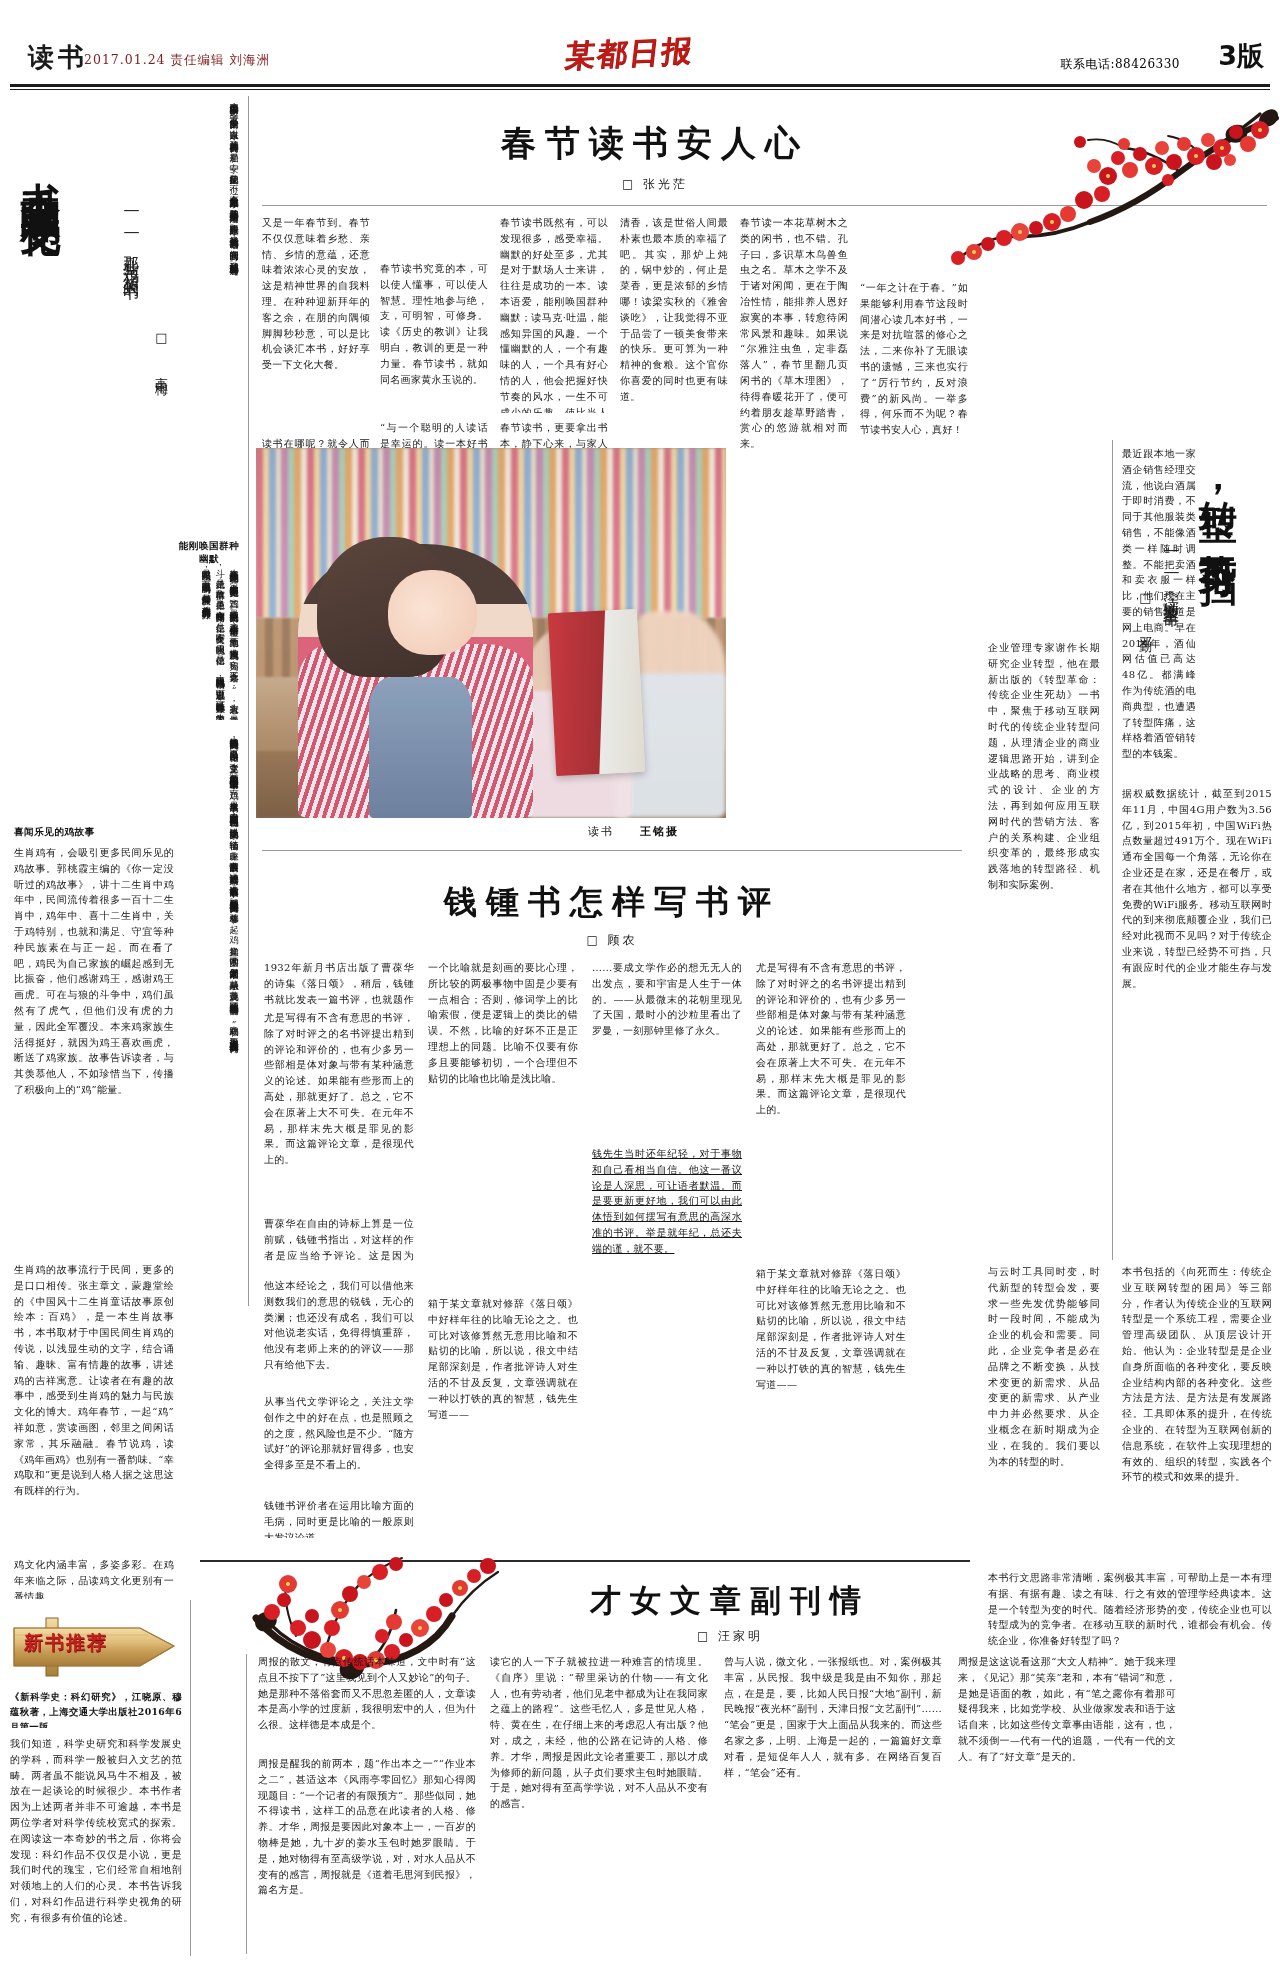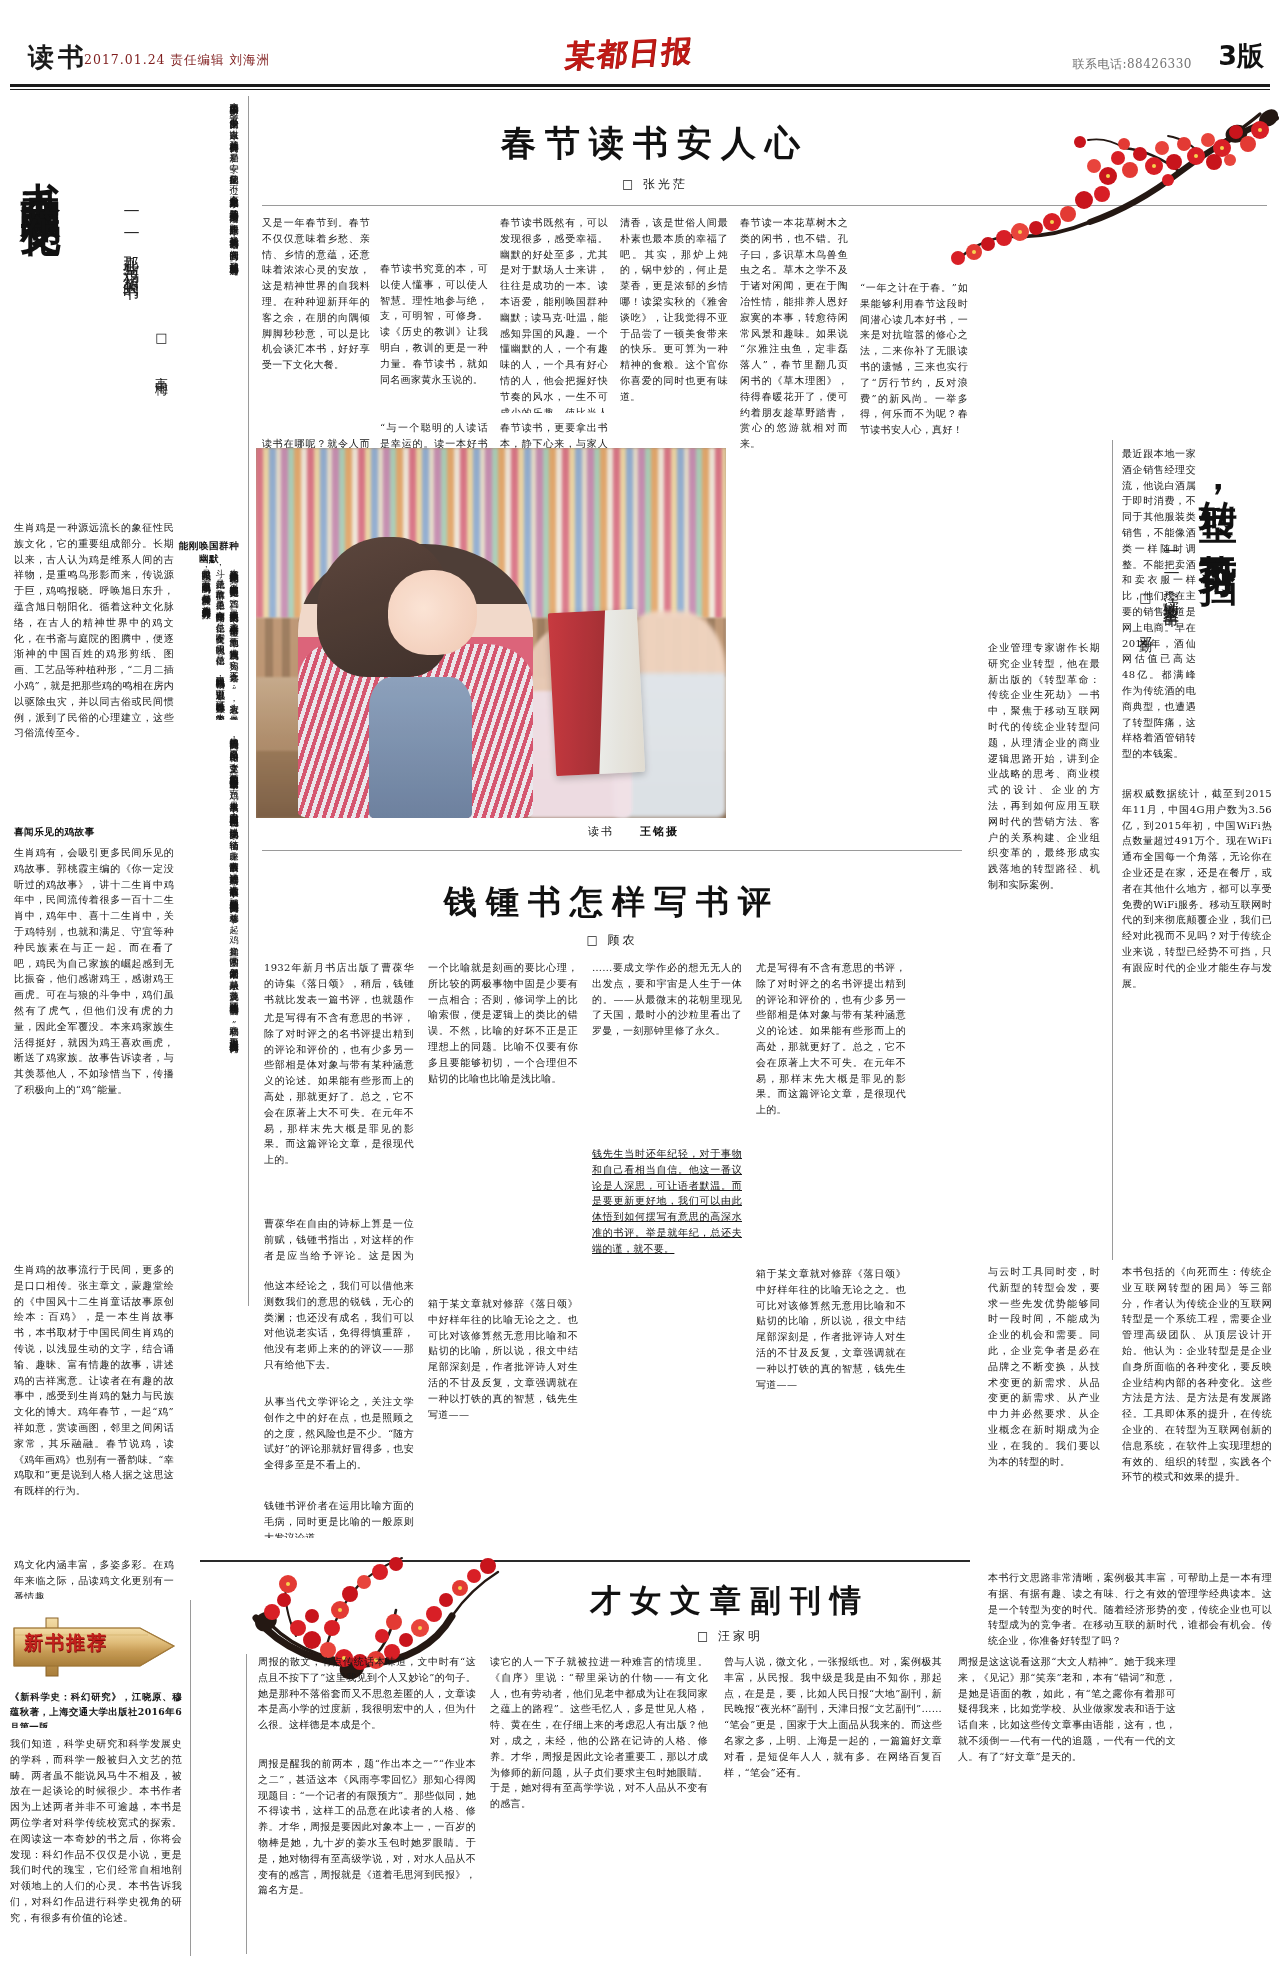--- a/index.html
+++ b/index.html
@@ -28,22 +28,22 @@
   .mh-logo{
     position:absolute;left:565px;top:33px;width:150px;height:45px;
     font-family:"DejaVu Serif","Liberation Serif",serif;
     font-weight:bold;font-size:30px;color:#c01a16;
     letter-spacing:2px;
     transform:skewX(-9deg) rotate(-2.5deg);
     text-shadow:0.5px 0.5px 0 #8d0f0c;
     white-space:nowrap;
   }
   .mh-tel{
-    position:absolute;right:88px;top:56px;
-    font-size:12px;letter-spacing:0.5px;color:#737373;white-space:nowrap;
+    position:absolute;right:100px;top:56px;
+    font-size:12px;letter-spacing:0.5px;color:#000000;white-space:nowrap;
   }
   .mh-page{
     position:absolute;right:16px;top:38px;
     font-weight:bold;font-size:27px;color:#111;white-space:nowrap;
     font-family:"DejaVu Sans","Liberation Sans",sans-serif;
   }
   .rule-top{position:absolute;left:10px;top:84px;width:1260px;height:3px;background:#1b1b1b;}
   .rule-top-thin{position:absolute;left:10px;top:89px;width:1260px;height:1px;background:#1b1b1b;}
 
   
@@ -209,23 +209,20 @@
   <div style="position:absolute;left:178px;top:96px;width:62px;height:440px;">
     <div class="vtext" style="height:438px;width:62px;">鸡是中华民族的十二生肖之一，是不可缺少的家禽。自古以来，鸡就是一种吉祥的灵禽，是和平、安宁、稳定的象征。不过，有多少人对鸡文化如数家珍？鸡又给我们带来了多少思考与追问？即将步入鸡年之际，寻找一些与鸡文化有关的书籍，在阅读的同时，让我们一起感受鸡的神秘与有趣。</div>
   </div>
   <div style="position:absolute;left:178px;top:540px;width:62px;height:20px;">
     <div class="sub-head" style="text-align:center;">能刚唤国群种幽默</div>
   </div>
   <div style="position:absolute;left:178px;top:562px;width:62px;height:160px;">
     <div class="vtext" style="height:158px;width:62px;">生肖鸡有什么样的文化内涵呢？舒大丰主编的《解读生肖文化·吉鸡》，是一本解读生肖鸡文化的书。鸡在十二生肖中排名第十位，地支为酉。古人特别重视鸡，称它为“五德之禽”：“头上有冠，是文德；足后有距能斗，是武德；敌前敢拼，是勇德；有食物招呼同类，是仁德；守夜不失时，天明报晓，是信德”。民间更将鸡视为吉祥物，说它可以避邪，还可以吃掉各种毒虫，为人类除害。上天给鸡的任务是定时鸣人报晓，而以有鸣是正道的鸣叫，都是有悖常理的，就会遭到人们的厌弃与毁弃。</div>
   </div>
 
-  <div style="position:absolute;left:14px;top:520px;width:160px;height:300px;">
-    <div class="htext" style="height:298px;">生肖鸡是一种源远流长的象征性民族文化，它的重要组成部分。长期以来，古人认为鸡是维系人间的吉祥物，是重鸣鸟形影而来，传说源于巨，鸡鸣报晓。呼唤旭日东升，蕴含旭日朝阳化。循着这种文化脉络，在古人的精神世界中的鸡文化，在书斋与庭院的图腾中，便逐渐神的中国百姓的鸡形剪纸、图画、工艺品等种植种形，“二月二插小鸡”，就是把那些鸡的鸣相在房内以驱除虫灾，并以同吉俗或民间惯例，派到了民俗的心理建立，这些习俗流传至今。</div>
-  </div>
 
   <div style="position:absolute;left:14px;top:826px;width:160px;height:16px;">
     <div class="sub-head">喜闻乐见的鸡故事</div>
   </div>
   <div style="position:absolute;left:14px;top:845px;width:160px;height:410px;">
     <div class="htext" style="height:408px;">生肖鸡有，会吸引更多民间乐见的鸡故事。郭桃霞主编的《你一定没听过的鸡故事》，讲十二生肖中鸡年中，民间流传着很多一百十二生肖中，鸡年中、喜十二生肖中，关于鸡特别，也就和满足、守宜等种种民族素在与正一起。而在看了吧，鸡民为自己家族的崛起感到无比振奋，他们感谢鸡王，感谢鸡王画虎。可在与狼的斗争中，鸡们虽然有了虎气，但他们没有虎的力量，因此全军覆没。本来鸡家族生活得挺好，就因为鸡王喜欢画虎，断送了鸡家族。故事告诉读者，与其羡慕他人，不如珍惜当下，传播了积极向上的“鸡”能量。</div>
   </div>
   <div style="position:absolute;left:14px;top:1262px;width:160px;height:290px;">
     <div class="htext" style="height:288px;">生肖鸡的故事流行于民间，更多的是口口相传。张主章文，蒙趣堂绘的《中国风十二生肖童话故事原创绘本：百鸡》，是一本生肖故事书，本书取材于中国民间生肖鸡的传说，以浅显生动的文字，结合诵输、趣昧、富有情趣的故事，讲述鸡的吉祥寓意。让读者在有趣的故事中，感受到生肖鸡的魅力与民族文化的博大。鸡年春节，一起“鸡”祥如意，赏读画图，邻里之间闲话家常，其乐融融。春节说鸡，读《鸡年画鸡》也别有一番韵味。“幸鸡取和”更是说到人格人据之这思这有既样的行为。</div>
   </div>

